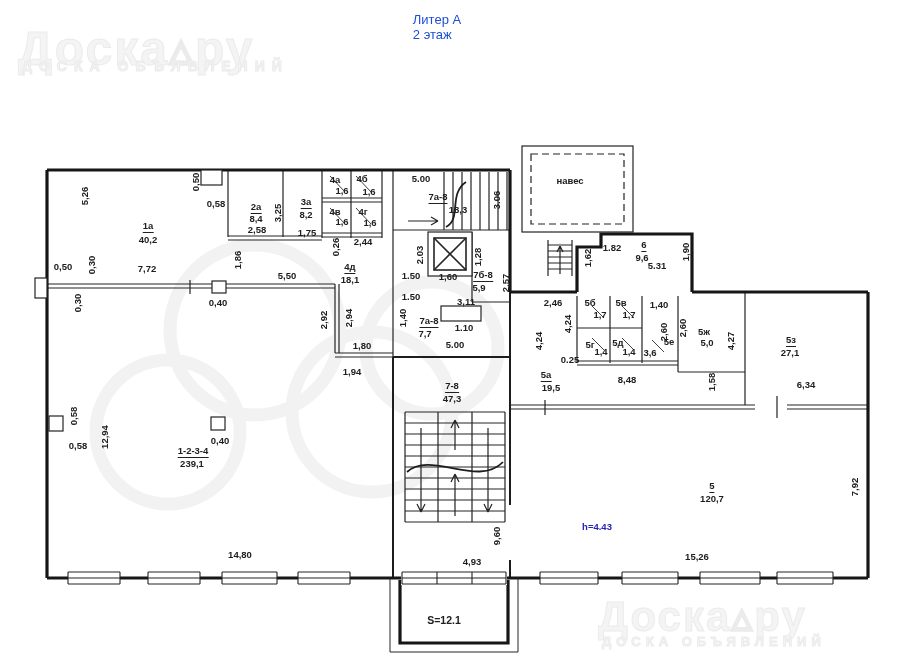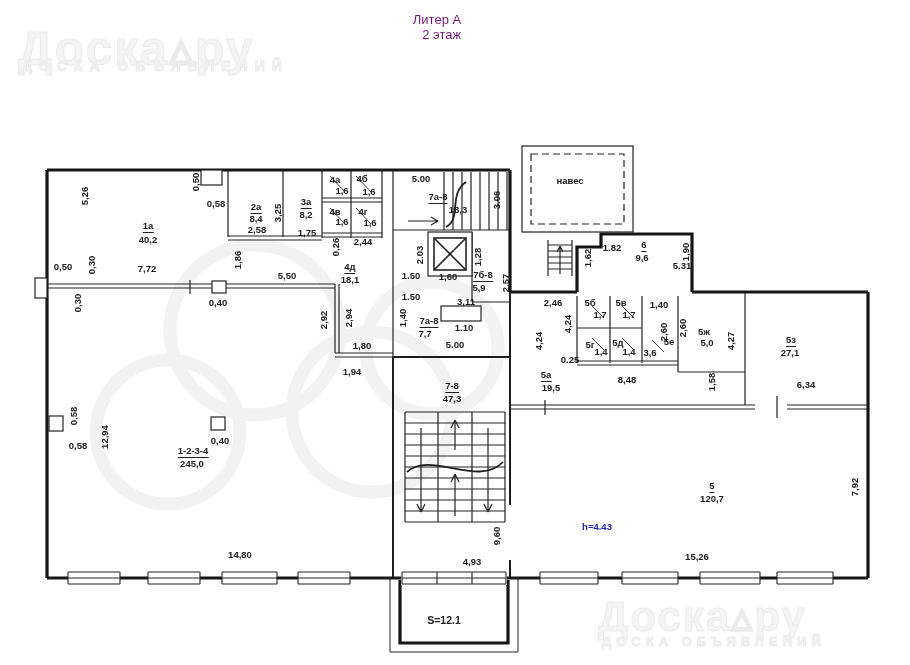--- a/index.html
+++ b/index.html
@@ -1,20 +1,20 @@
 <!DOCTYPE html>
 <html><head>
 <meta charset="utf-8">
 <style>
   html,body{margin:0;padding:0;background:#fff;}
   #stage{position:relative;width:910px;height:665px;background:#ffffff;overflow:hidden;
          font-family:"Liberation Sans",sans-serif;}
   svg{position:absolute;left:0;top:0;}
   .title{position:absolute;left:437px;top:12px;transform:translateX(-50%);
-         text-align:right;font-size:13px;line-height:15px;color:#701a75;}
+         text-align:left;font-size:13px;line-height:15px;color:#1d4ed8;}
   
   .wm{position:absolute;color:#f4f4f4;-webkit-text-stroke:1px #ebebeb;font-weight:bold;white-space:nowrap;}
   .wm-logo-tl{left:18px;top:20px;font-size:48px;letter-spacing:2px;}
   .wm-tag-tl{left:22px;top:58px;font-size:14px;letter-spacing:7px;font-weight:bold;}
   .wm-logo-br{left:598px;top:592px;font-size:42px;letter-spacing:2px;}
   .wm-tag-br{left:602px;top:634px;font-size:13px;letter-spacing:5px;}
   
   .lbl{position:absolute;transform:translate(-50%,-50%);font-size:9.5px;font-weight:bold;
        color:#202020;white-space:nowrap;line-height:10px;}
   .lbl.rot{transform:translate(-50%,-50%) rotate(-90deg);}
@@ -186,21 +186,21 @@
       <div class="lbl" style="left: 650px; top: 353px;">3,6</div>
       <div class="lbl" style="left: 704px; top: 332px;">5ж</div>
       <div class="lbl" style="left: 707px; top: 343px;">5,0</div>
       <div class="lbl u" style="left: 791px; top: 341px;">5з</div>
       <div class="lbl" style="left: 790px; top: 353px;">27,1</div>
       <div class="lbl u" style="left: 546px; top: 376px;">5а</div>
       <div class="lbl" style="left: 551px; top: 388px;">19,5</div>
       <div class="lbl u" style="left: 452px; top: 387px;">7-8</div>
       <div class="lbl" style="left: 452px; top: 399px;">47,3</div>
       <div class="lbl u" style="left: 193px; top: 452px;">1-2-3-4</div>
-      <div class="lbl" style="left: 192px; top: 464px;">245,0</div>
+      <div class="lbl" style="left: 192px; top: 464px;">239,1</div>
       <div class="lbl u" style="left: 712px; top: 487px;">5</div>
       <div class="lbl" style="left: 712px; top: 499px;">120,7</div>
       <div class="lbl" style="left: 570px; top: 181px;">навес</div>
       <div class="lbl rot" style="left: 85px; top: 196px;">5,26</div>
       <div class="lbl rot" style="left: 196px; top: 182px;">0,50</div>
       <div class="lbl" style="left: 216px; top: 204px;">0,58</div>
       <div class="lbl rot" style="left: 278px; top: 213px;">3,25</div>
       <div class="lbl" style="left: 257px; top: 230px;">2,58</div>
       <div class="lbl" style="left: 307px; top: 233px;">1,75</div>
       <div class="lbl rot" style="left: 238px; top: 260px;">1,86</div>
@@ -224,21 +224,21 @@
       <div class="lbl" style="left: 411px; top: 297px;">1.50</div>
       <div class="lbl" style="left: 448px; top: 277px;">1,60</div>
       <div class="lbl rot" style="left: 506px; top: 283px;">2,57</div>
       <div class="lbl rot" style="left: 403px; top: 318px;">1,40</div>
       <div class="lbl" style="left: 464px; top: 328px;">1.10</div>
       <div class="lbl" style="left: 466px; top: 302px;">3,11</div>
       <div class="lbl" style="left: 455px; top: 345px;">5.00</div>
       <div class="lbl" style="left: 553px; top: 303px;">2,46</div>
       <div class="lbl rot" style="left: 588px; top: 258px;">1,62</div>
       <div class="lbl" style="left: 612px; top: 248px;">1.82</div>
-      <div class="lbl" style="left: 682px; top: 266px;">5.31</div>
+      <div class="lbl" style="left: 657px; top: 266px;">5.31</div>
       <div class="lbl rot" style="left: 686px; top: 252px;">1,90</div>
       <div class="lbl rot" style="left: 539px; top: 341px;">4,24</div>
       <div class="lbl rot" style="left: 568px; top: 324px;">4,24</div>
       <div class="lbl" style="left: 570px; top: 360px;">0.25</div>
       <div class="lbl" style="left: 659px; top: 305px;">1,40</div>
       <div class="lbl rot" style="left: 664px; top: 332px;">2,60</div>
       <div class="lbl rot" style="left: 683px; top: 328px;">2,60</div>
       <div class="lbl rot" style="left: 731px; top: 341px;">4,27</div>
       <div class="lbl rot" style="left: 712px; top: 382px;">1,58</div>
       <div class="lbl" style="left: 627px; top: 380px;">8,48</div>

